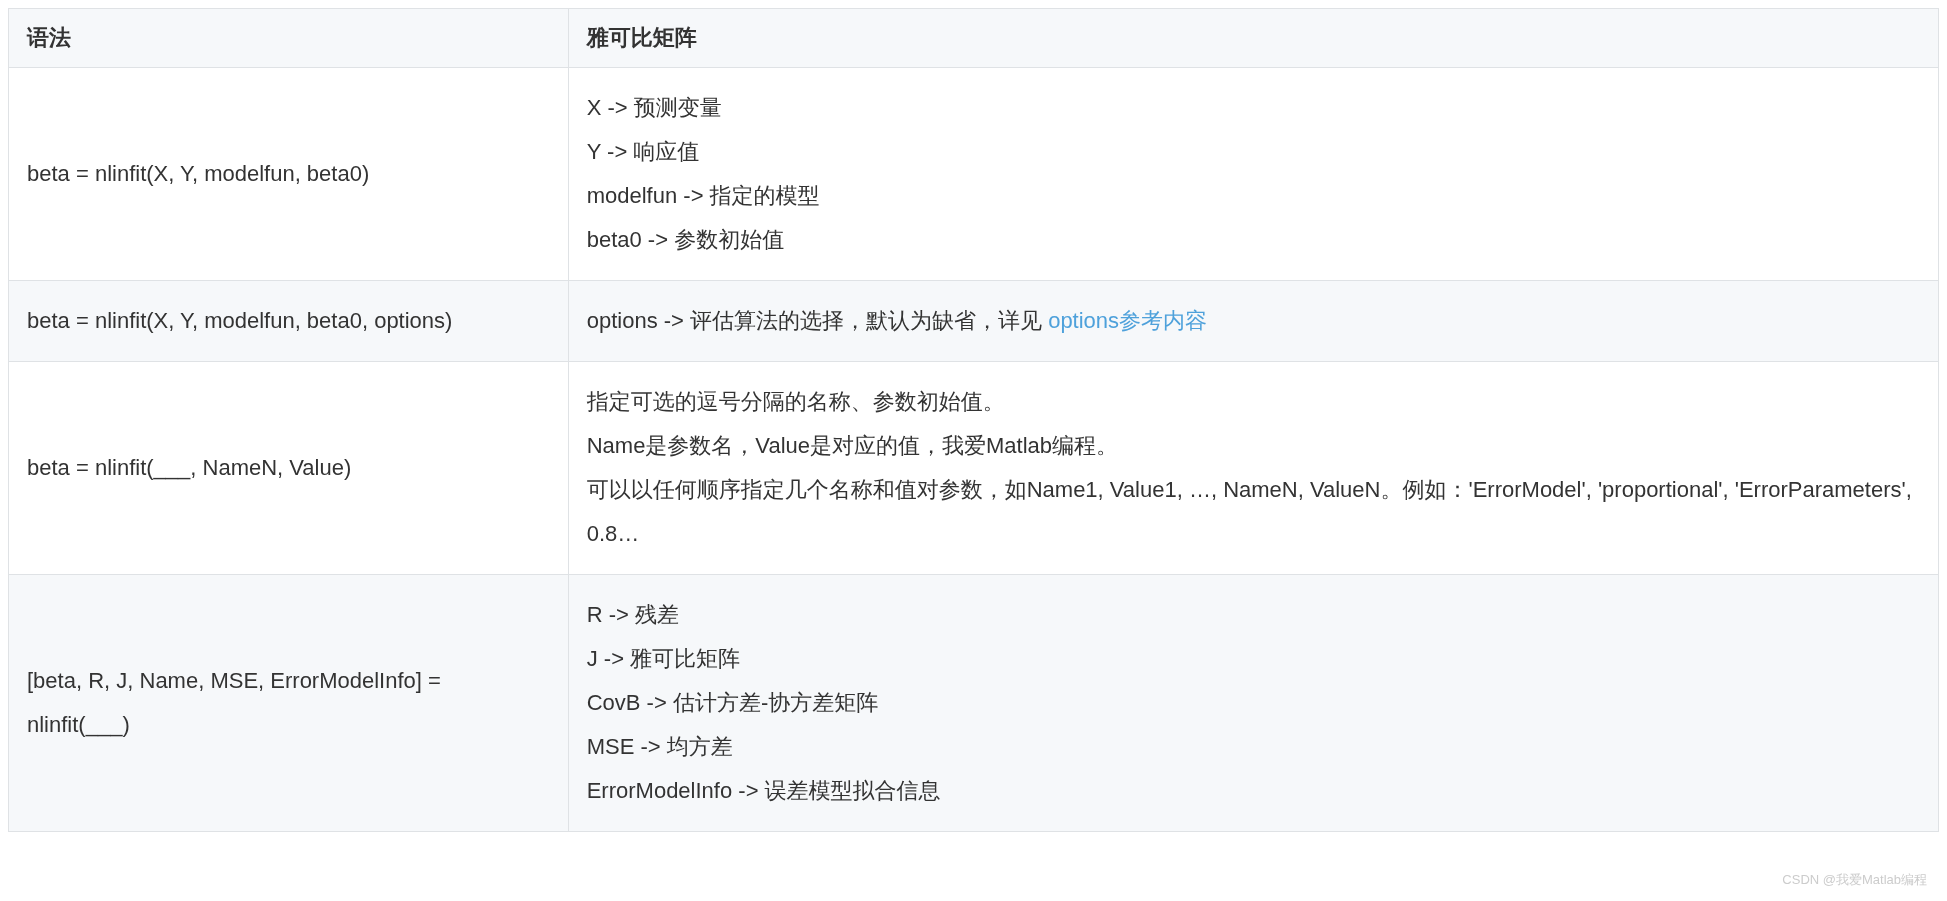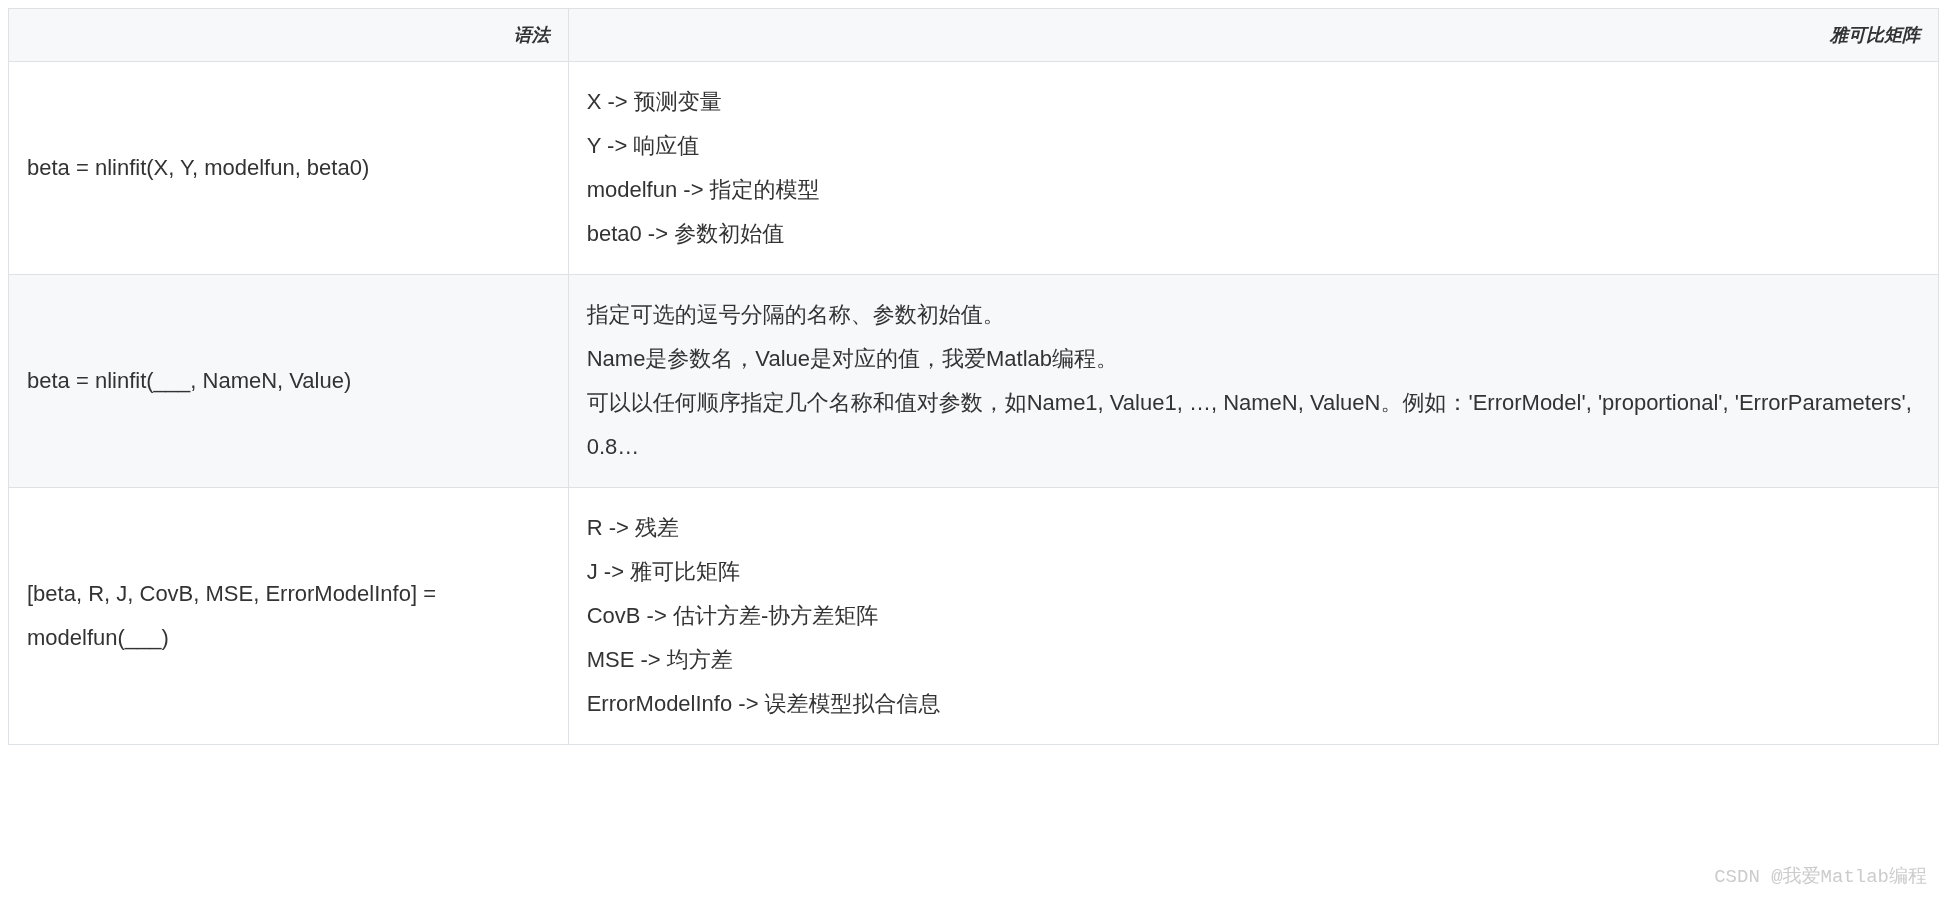--- a/index.html
+++ b/index.html
@@ -17,27 +17,26 @@
     .table-container {
       width: 100%;
     }
     table {
       width: 100%;
       border-collapse: collapse;
       border: 1px solid #dfe2e5;
     }
     th {
       background-color: #f6f8fa;
-      text-align: right;
+      text-align: left;
       padding: 14px 18px;
       font-weight: 600;
       border: 1px solid #dfe2e5;
-      font-size: 18px;
+      font-size: 22px;
       color: #333333;
-      font-style: italic;
     }
     td {
       padding: 18px 18px;
       border: 1px solid #dfe2e5;
       vertical-align: middle;
       line-height: 2.0;
       font-size: 22px;
       color: #333333;
     }
     tr:nth-child(even) td {
@@ -54,22 +53,22 @@
     }
     a.link {
       color: #4ea1db;
       text-decoration: none;
     }
     .watermark {
       position: fixed;
       bottom: 12px;
       right: 20px;
       color: #cccccc;
-      font-size: 19px;
-      font-family: Liberation Mono, monospace;
+      font-size: 13px;
+      font-family: Liberation Sans, sans-serif;
     }
   </style>
 </head>
 <body>
 
 <div class="table-container">
   <table>
     <thead>
       <tr>
         <th class="col-syntax">语法</th>
@@ -80,29 +79,35 @@
       <tr>
         <td class="col-syntax">beta = nlinfit(X, Y, modelfun, beta0)</td>
         <td class="col-desc">
           <div>X -&gt; 预测变量</div>
           <div>Y -&gt; 响应值</div>
           <div>modelfun -&gt; 指定的模型</div>
           <div>beta0 -&gt; 参数初始值</div>
         </td>
       </tr>
       <tr>
+        <td class="col-syntax">beta = nlinfit(X, Y, modelfun, beta0, options)</td>
+        <td class="col-desc">
+          <span>options -&gt; 评估算法的选择，默认为缺省，详见 </span><a href="#" class="link">options参考内容</a>
+        </td>
+      </tr>
+      <tr>
         <td class="col-syntax">beta = nlinfit(___, NameN, Value)</td>
         <td class="col-desc">
           <div>指定可选的逗号分隔的名称、参数初始值。</div>
           <div>Name是参数名，Value是对应的值，我爱Matlab编程。</div>
           <div>可以以任何顺序指定几个名称和值对参数，如Name1, Value1, …, NameN, ValueN。例如：'ErrorModel', 'proportional', 'ErrorParameters', 0.8…</div>
         </td>
       </tr>
       <tr>
-        <td class="col-syntax">[beta, R, J, CovB, MSE, ErrorModelInfo] = modelfun(___)</td>
+        <td class="col-syntax">[beta, R, J, Name, MSE, ErrorModelInfo] = nlinfit(___)</td>
         <td class="col-desc">
           <div>R -&gt; 残差</div>
           <div>J -&gt; 雅可比矩阵</div>
           <div>CovB -&gt; 估计方差-协方差矩阵</div>
           <div>MSE -&gt; 均方差</div>
           <div>ErrorModelInfo -&gt; 误差模型拟合信息</div>
         </td>
       </tr>
     </tbody>
   </table>

